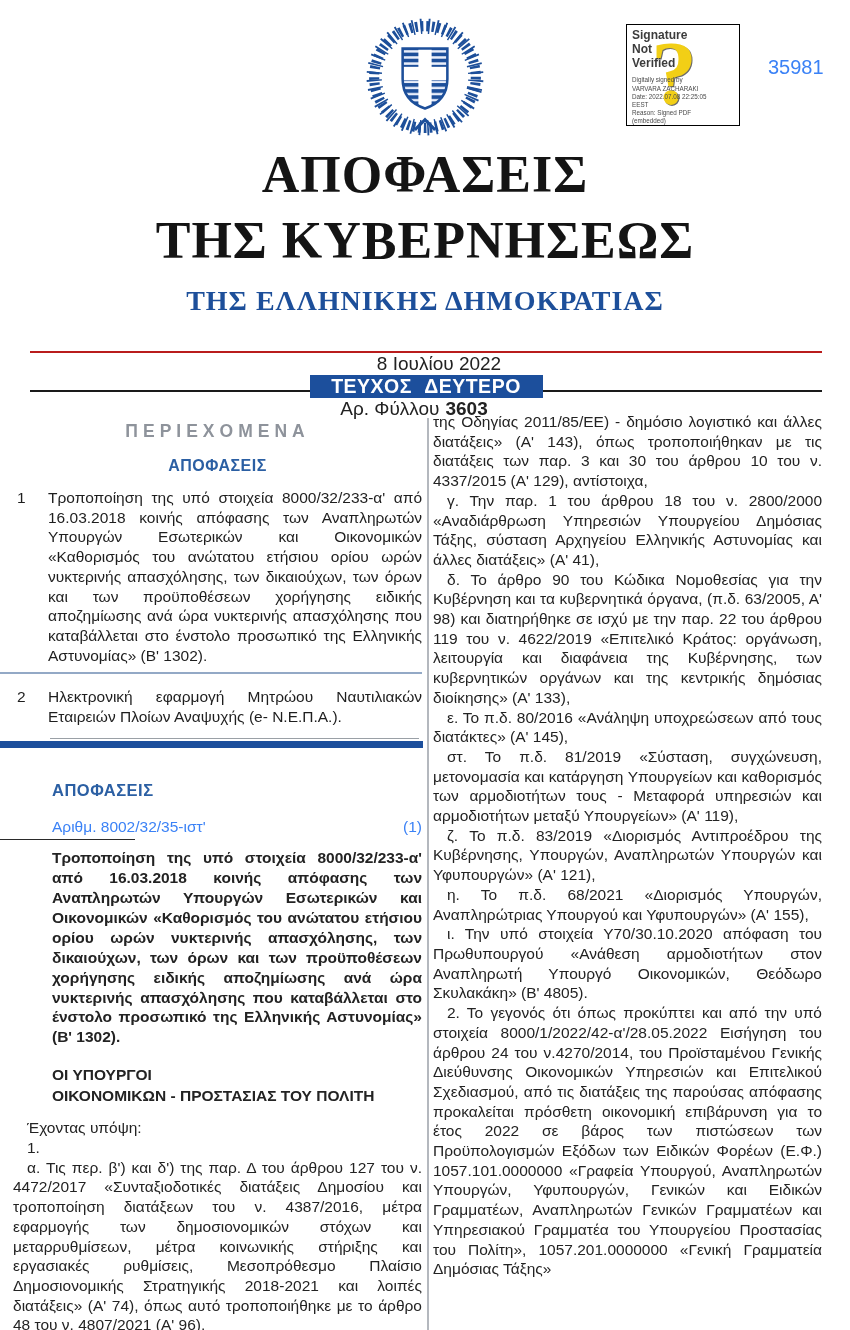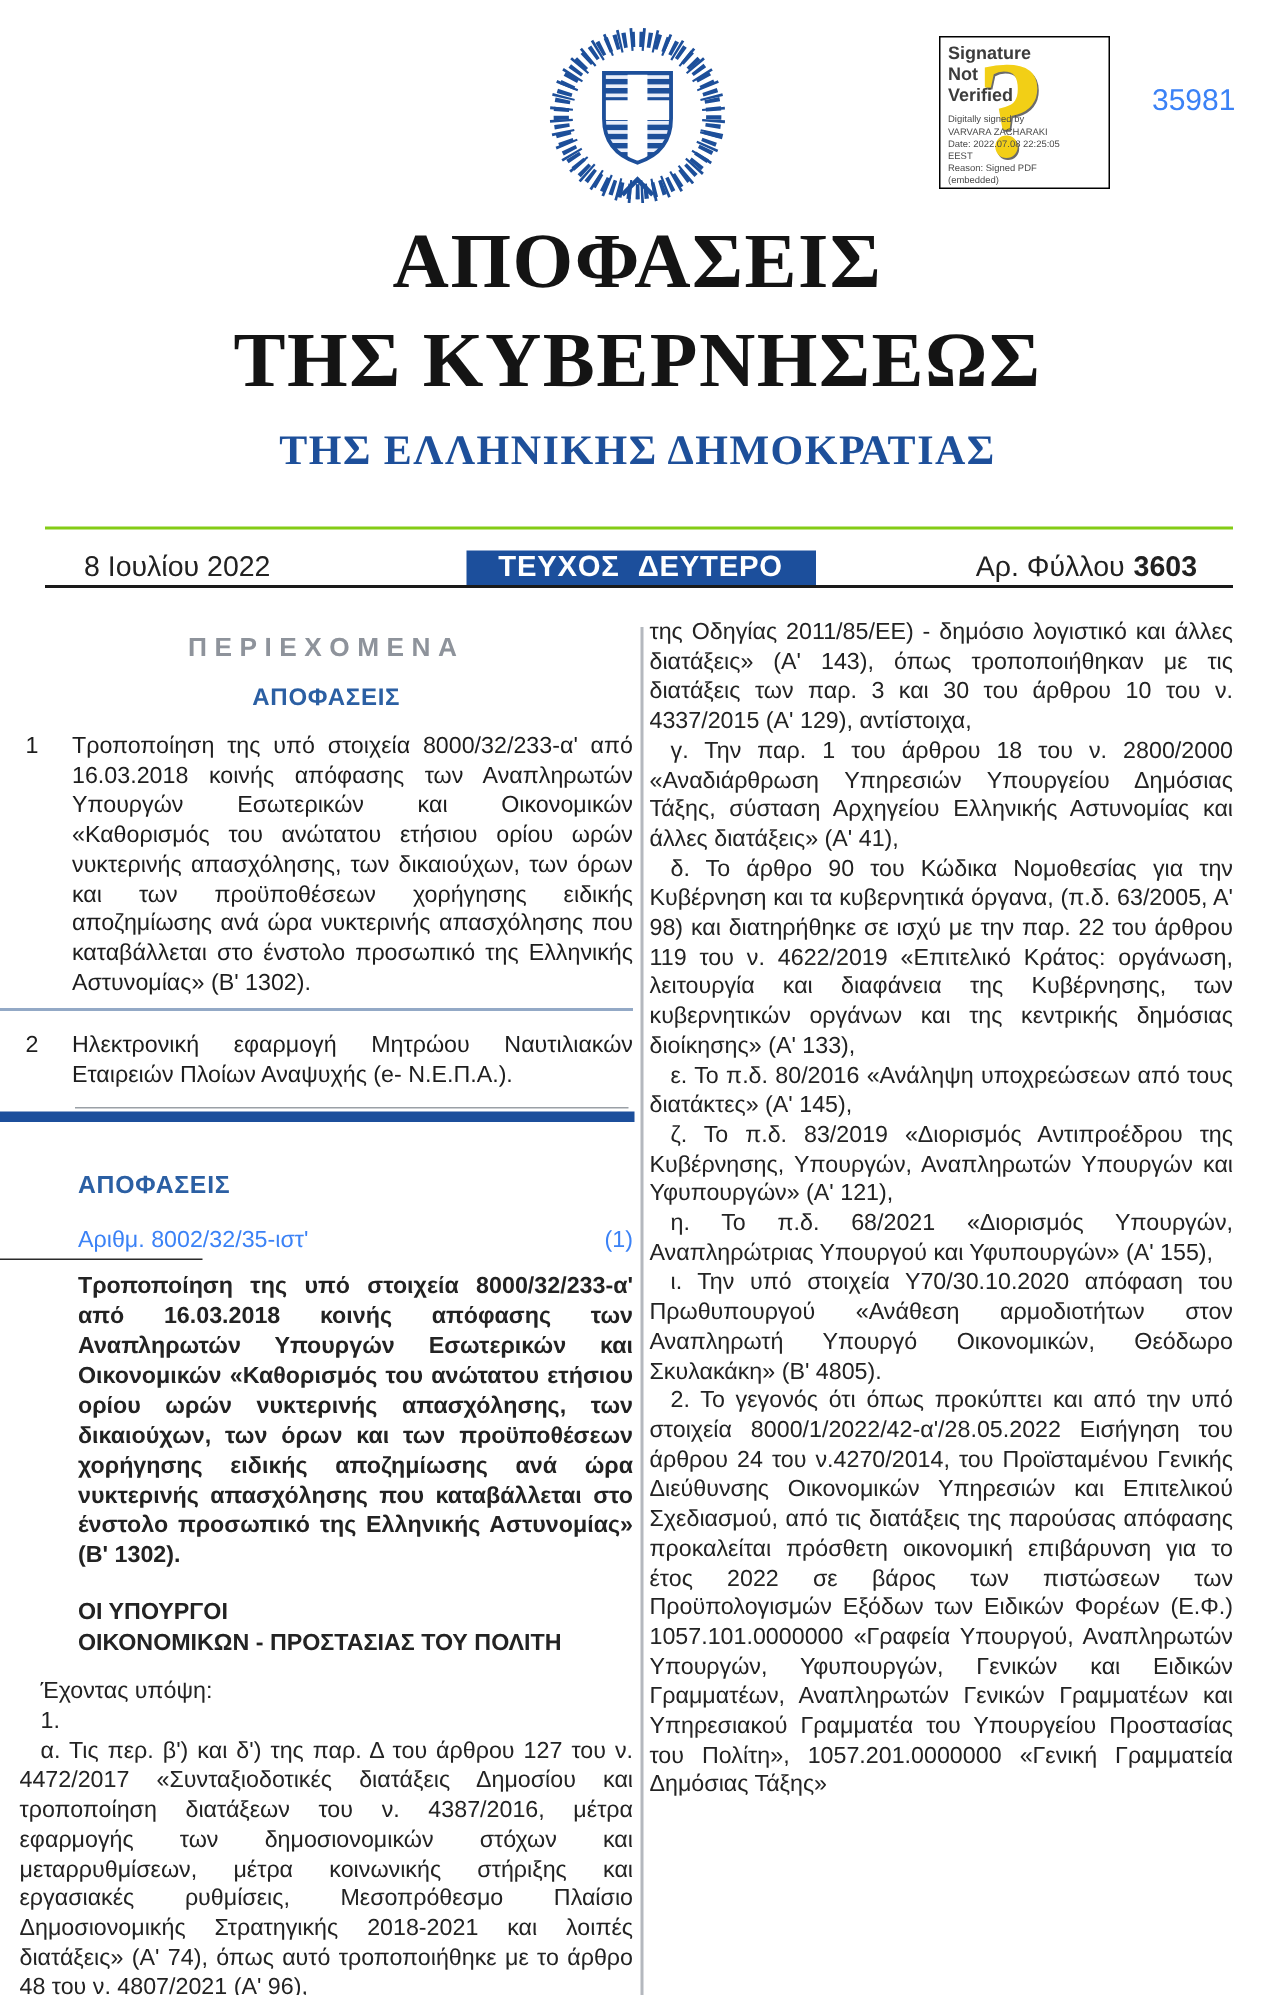--- a/index.html
+++ b/index.html
@@ -37,22 +37,22 @@
     font-size:52px; line-height:1.26; color:#141414; letter-spacing:1px;
   }
   .m-sub {
     margin-top:12px; font-family:"Liberation Serif","DejaVu Serif",serif;
     font-weight:bold; font-size:28px; color:#1d4f9a; letter-spacing:1px;
   }
 
   
   .info-bar {
     position:absolute; top:351px; left:30px; width:792px; height:41px;
-    border-top:2px solid #84cc16; border-bottom:2px solid #1a1a1a;
-    display:flex; align-items:flex-end;
+    border-top:2px solid #b91c1c; border-bottom:2px solid #1a1a1a;
+    display:flex; align-items:center;flex-direction:column;
   }
   .ib-date { flex:1; display:flex; align-items:center; padding-left:26px; font-size:19px; color:#222; }
   .ib-issue-type {
     width:233px; background:#1c4f9c; color:#fff; display:flex; align-items:center;
     justify-content:center; font-weight:bold; font-size:19.5px; letter-spacing:0.5px; word-spacing:7px;
   }
   .ib-right { flex:1; display:flex; align-items:center; justify-content:flex-end; padding-right:24px; font-size:19px; color:#222; }
   .ib-right .lbl { margin-right:6px; }
   .ib-right .num { font-weight:bold; }
 
@@ -187,20 +187,21 @@
         <p class="fl-indent">α. Τις περ. β') και δ') της παρ. Δ του άρθρου 127 του ν. 4472/2017 «Συνταξιοδοτικές διατάξεις Δημοσίου και τροποποίηση διατάξεων του ν. 4387/2016, μέτρα εφαρμογής των δημοσιονομικών στόχων και μεταρρυθμίσεων, μέτρα κοινωνικής στήριξης και εργασιακές ρυθμίσεις, Μεσοπρόθεσμο Πλαίσιο Δημοσιονομικής Στρατηγικής 2018-2021 και λοιπές διατάξεις» (Α' 74), όπως αυτό τροποποιήθηκε με το άρθρο 48 του ν. 4807/2021 (Α' 96),</p>
 
       </div>
     </div>
 
     <div class="col-right body-text">
       <p>της Οδηγίας 2011/85/ΕΕ) - δημόσιο λογιστικό και άλλες διατάξεις» (Α' 143), όπως τροποποιήθηκαν με τις διατάξεις των παρ. 3 και 30 του άρθρου 10 του ν. 4337/2015 (Α' 129), αντίστοιχα,</p>
       <p class="fl-indent">γ. Την παρ. 1 του άρθρου 18 του ν. 2800/2000 «Αναδιάρθρωση Υπηρεσιών Υπουργείου Δημόσιας Τάξης, σύσταση Αρχηγείου Ελληνικής Αστυνομίας και άλλες διατάξεις» (Α' 41),</p>
       <p class="fl-indent">δ. Το άρθρο 90 του Κώδικα Νομοθεσίας για την Κυβέρνηση και τα κυβερνητικά όργανα, (π.δ. 63/2005, Α' 98) και διατηρήθηκε σε ισχύ με την παρ. 22 του άρθρου 119 του ν. 4622/2019 «Επιτελικό Κράτος: οργάνωση, λειτουργία και διαφάνεια της Κυβέρνησης, των κυβερνητικών οργάνων και της κεντρικής δημόσιας διοίκησης» (Α' 133),</p>
       <p class="fl-indent">ε. Το π.δ. 80/2016 «Ανάληψη υποχρεώσεων από τους διατάκτες» (Α' 145),</p>
+      <p class="fl-indent">στ. Το π.δ. 81/2019 «Σύσταση, συγχώνευση, μετονομασία και κατάργηση Υπουργείων και καθορισμός των αρμοδιοτήτων τους - Μεταφορά υπηρεσιών και αρμοδιοτήτων μεταξύ Υπουργείων» (Α' 119),</p>
       <p class="fl-indent">ζ. Το π.δ. 83/2019 «Διορισμός Αντιπροέδρου της Κυβέρνησης, Υπουργών, Αναπληρωτών Υπουργών και Υφυπουργών» (Α' 121),</p>
       <p class="fl-indent">η. Το π.δ. 68/2021 «Διορισμός Υπουργών, Αναπληρώτριας Υπουργού και Υφυπουργών» (Α' 155),</p>
       <p class="fl-indent">ι. Την υπό στοιχεία Υ70/30.10.2020 απόφαση του Πρωθυπουργού «Ανάθεση αρμοδιοτήτων στον Αναπληρωτή Υπουργό Οικονομικών, Θεόδωρο Σκυλακάκη» (Β' 4805).</p>
       <p class="fl-indent">2. Το γεγονός ότι όπως προκύπτει και από την υπό στοιχεία 8000/1/2022/42-α'/28.05.2022 Εισήγηση του άρθρου 24 του ν.4270/2014, του Προϊσταμένου Γενικής Διεύθυνσης Οικονομικών Υπηρεσιών και Επιτελικού Σχεδιασμού, από τις διατάξεις της παρούσας απόφασης προκαλείται πρόσθετη οικονομική επιβάρυνση για το έτος 2022 σε βάρος των πιστώσεων των Προϋπολογισμών Εξόδων των Ειδικών Φορέων (Ε.Φ.) 1057.101.0000000 «Γραφεία Υπουργού, Αναπληρωτών Υπουργών, Υφυπουργών, Γενικών και Ειδικών Γραμματέων, Αναπληρωτών Γενικών Γραμματέων και Υπηρεσιακού Γραμματέα του Υπουργείου Προστασίας του Πολίτη», 1057.201.0000000 «Γενική Γραμματεία Δημόσιας Τάξης»</p>
     </div>
   </div>
 
 </div>
 
 </body></html>

